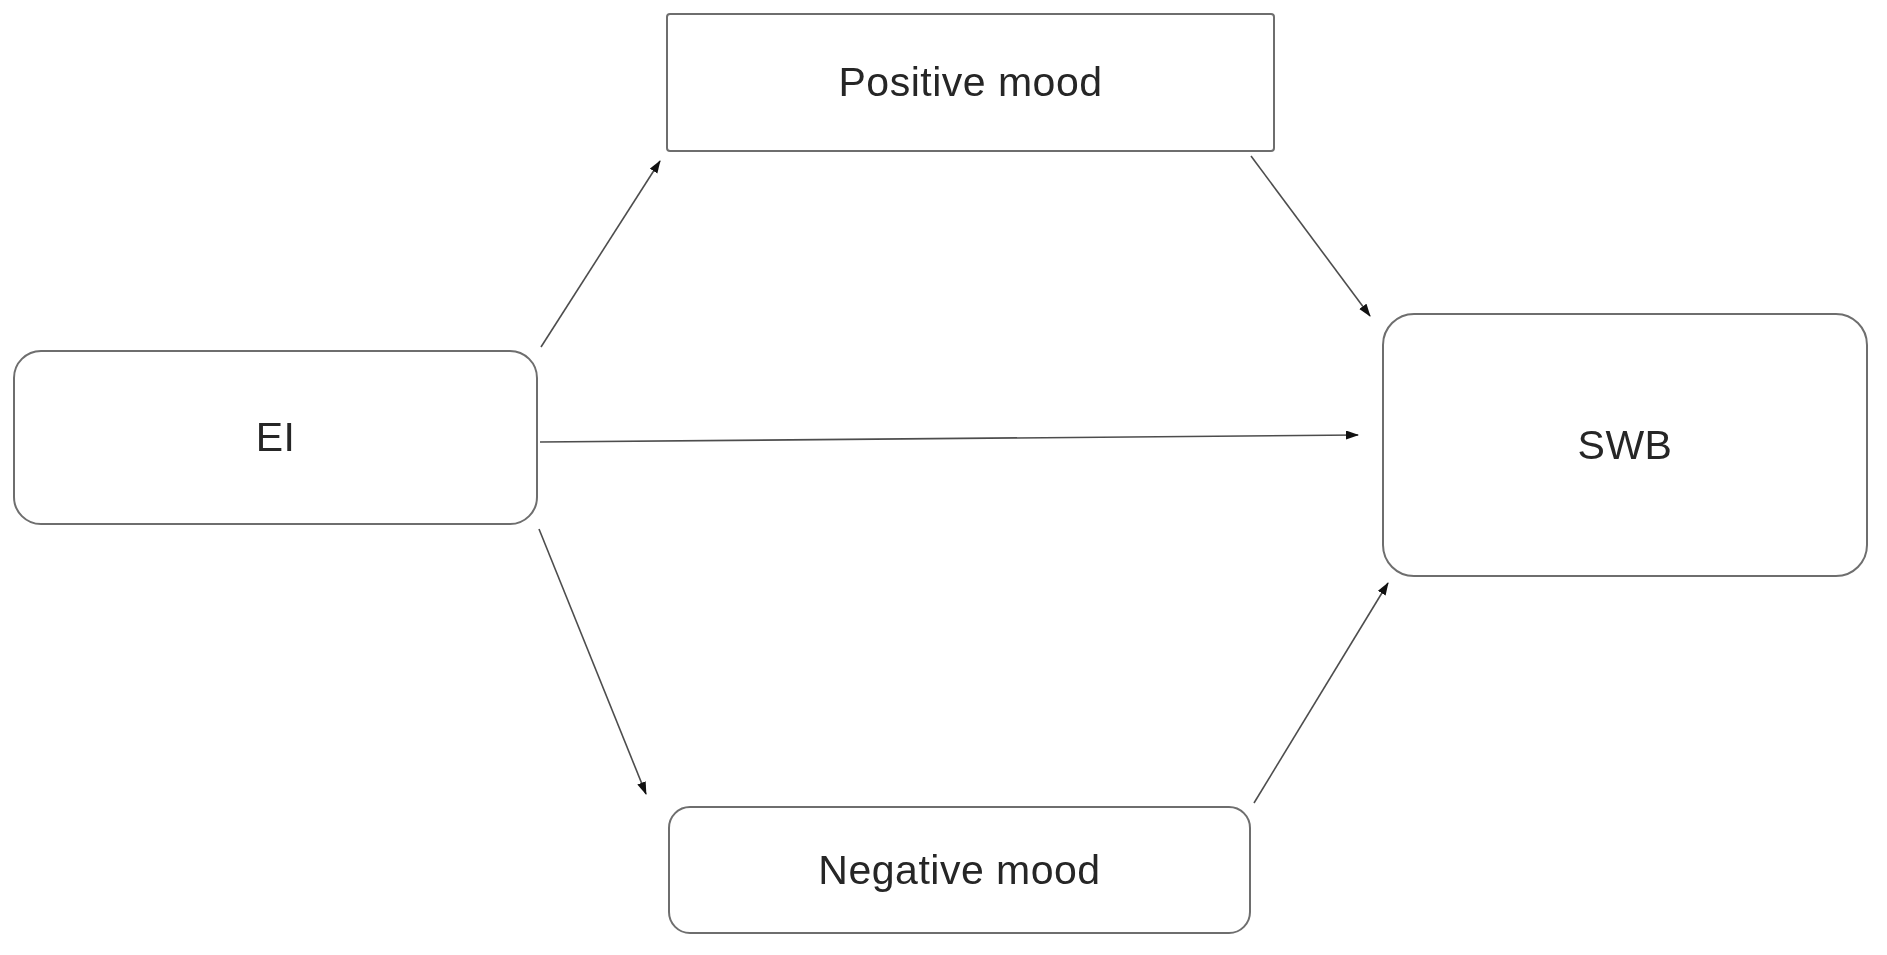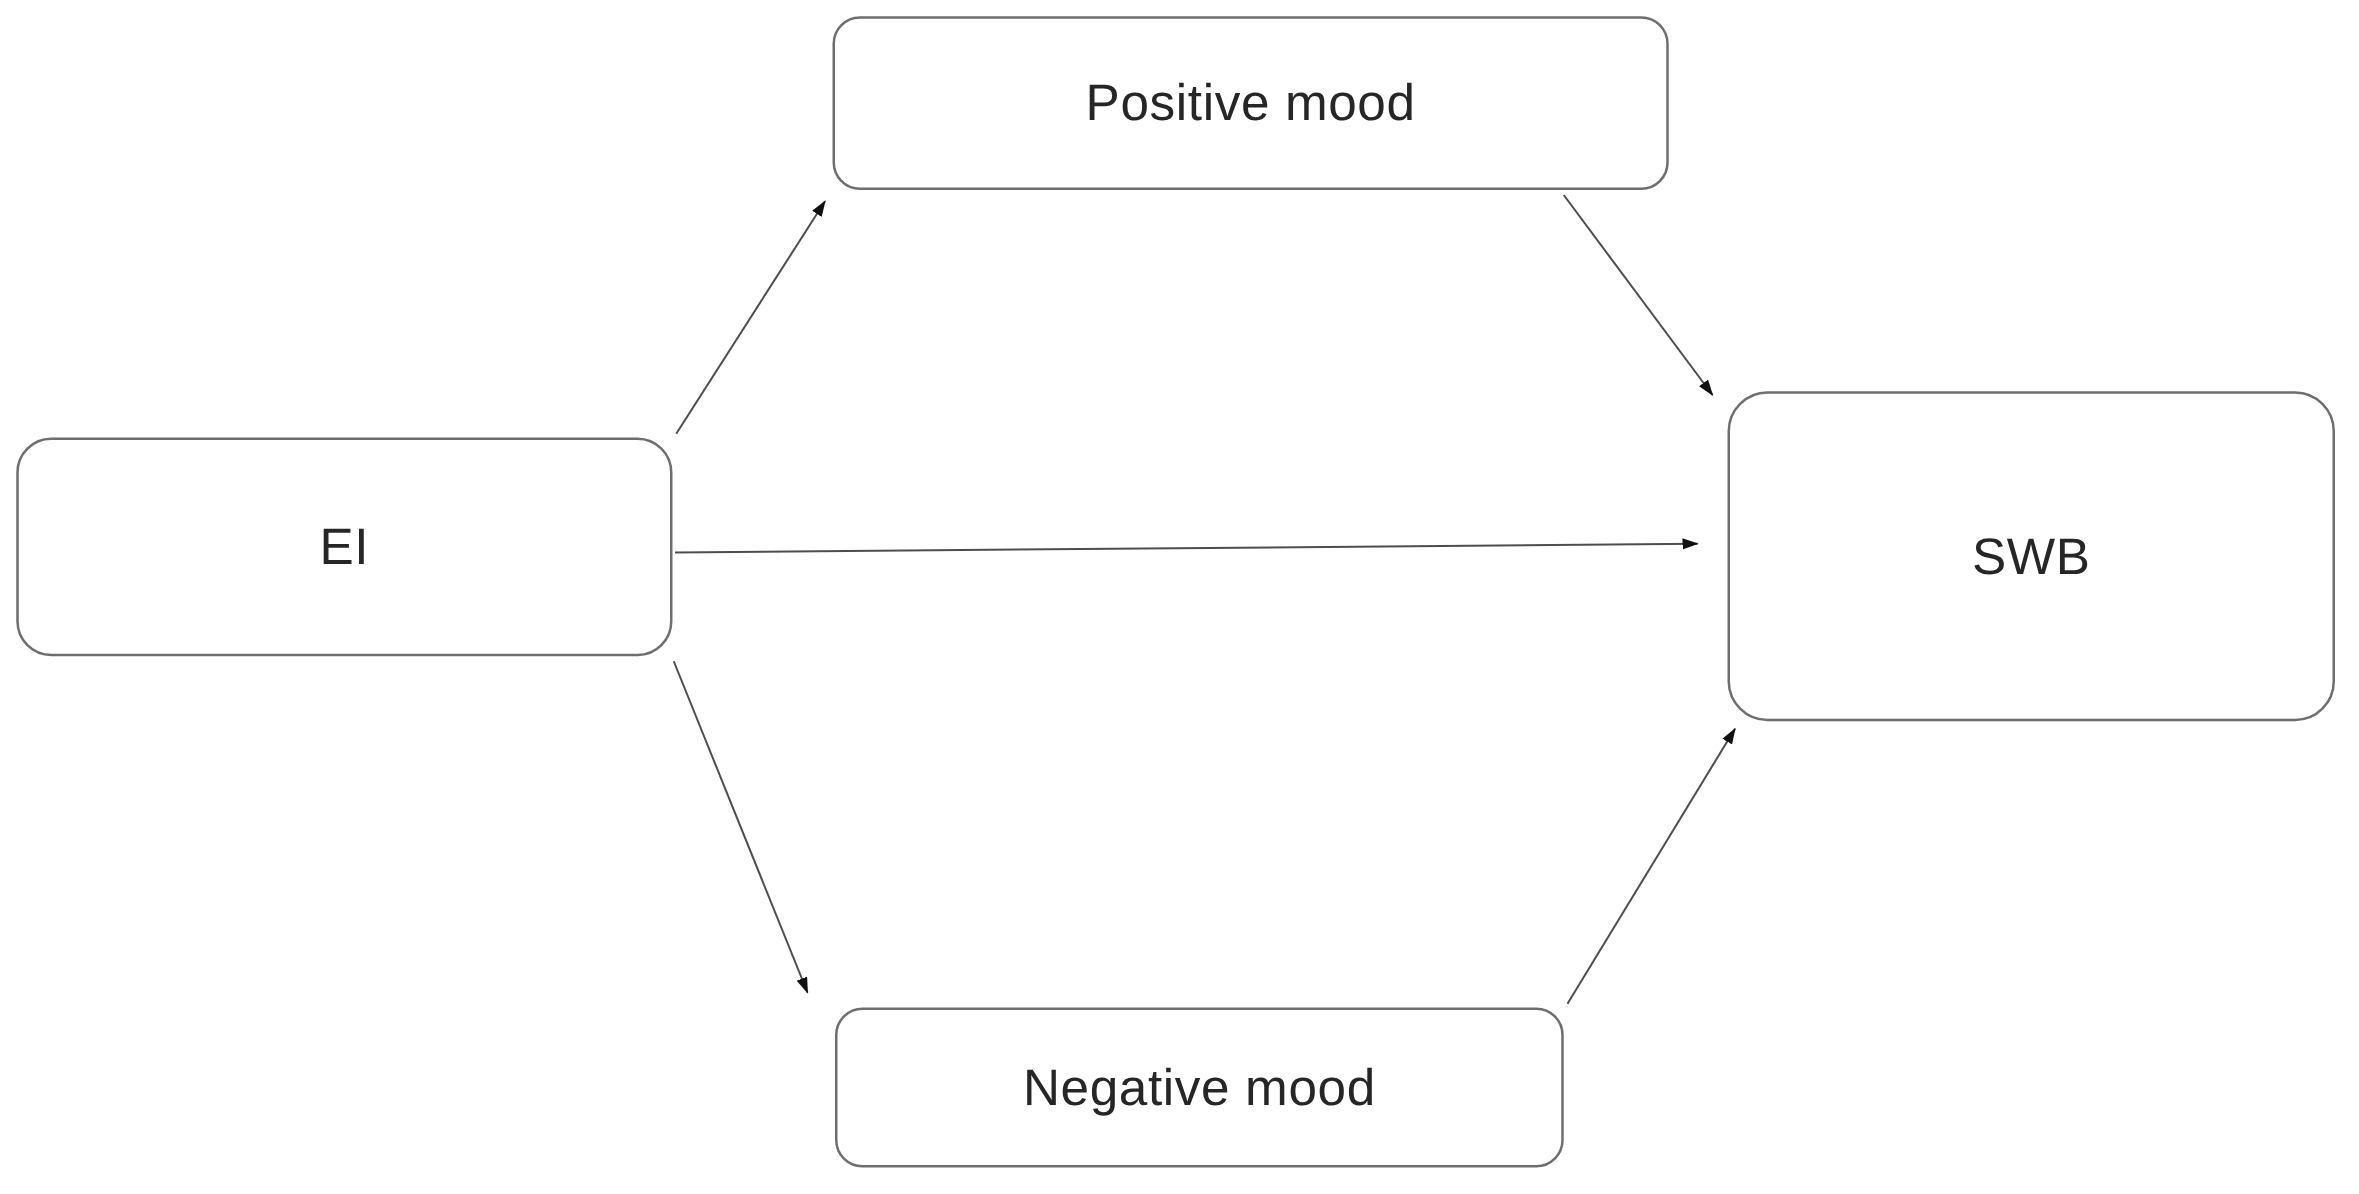--- a/index.html
+++ b/index.html
@@ -43,23 +43,23 @@
     left: 13px;
     top: 350px;
     width: 525px;
     height: 175px;
     border-radius: 28px;
     text-align: center;
   }
   .node-positive-mood {
     left: 666px;
     top: 13px;
-    width: 669px;
+    width: 609px;
     height: 139px;
-    border-radius: 22px;
+    border-radius: 4px;
   }
   .node-negative-mood {
     left: 668px;
     top: 806px;
     width: 583px;
     height: 128px;
     border-radius: 22px;
   }
   .node-swb {
     left: 1382px;

